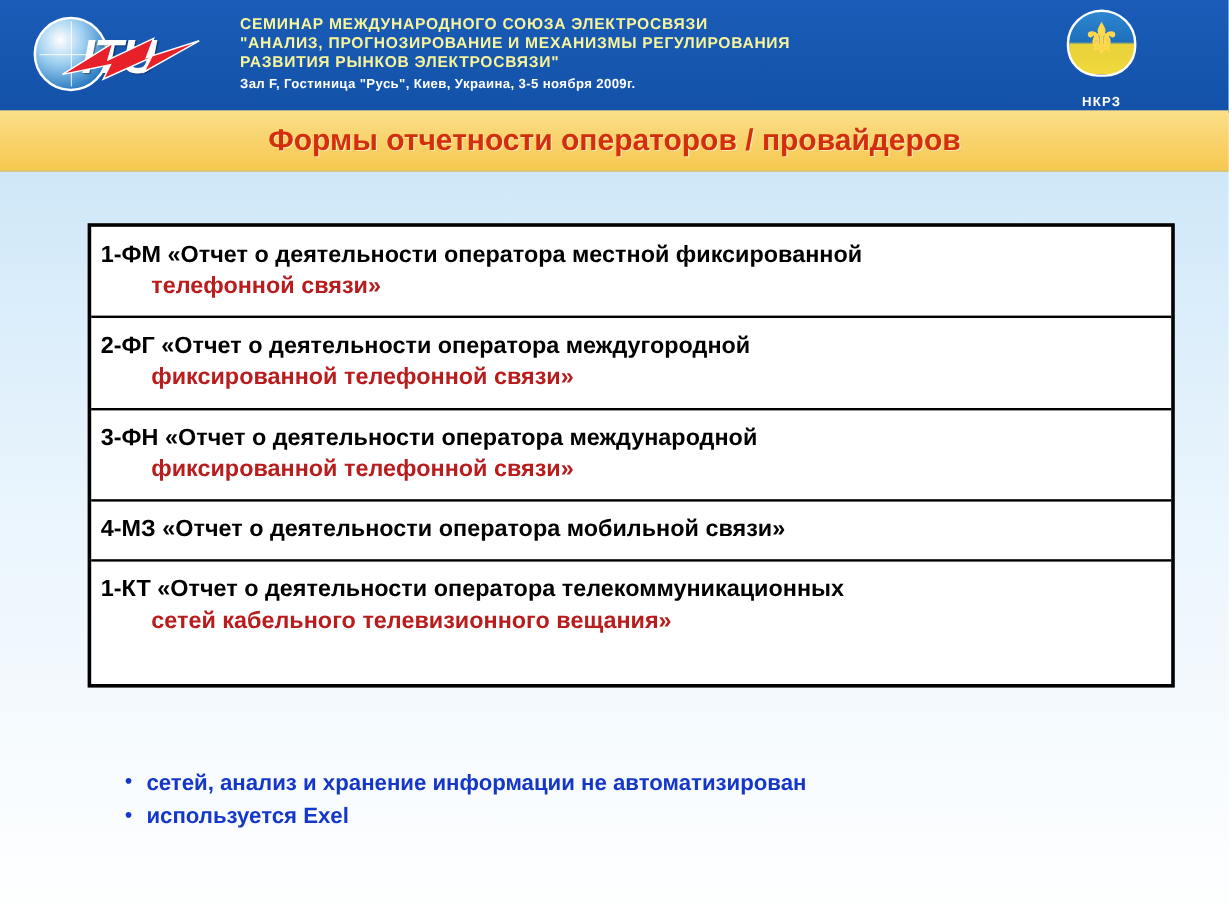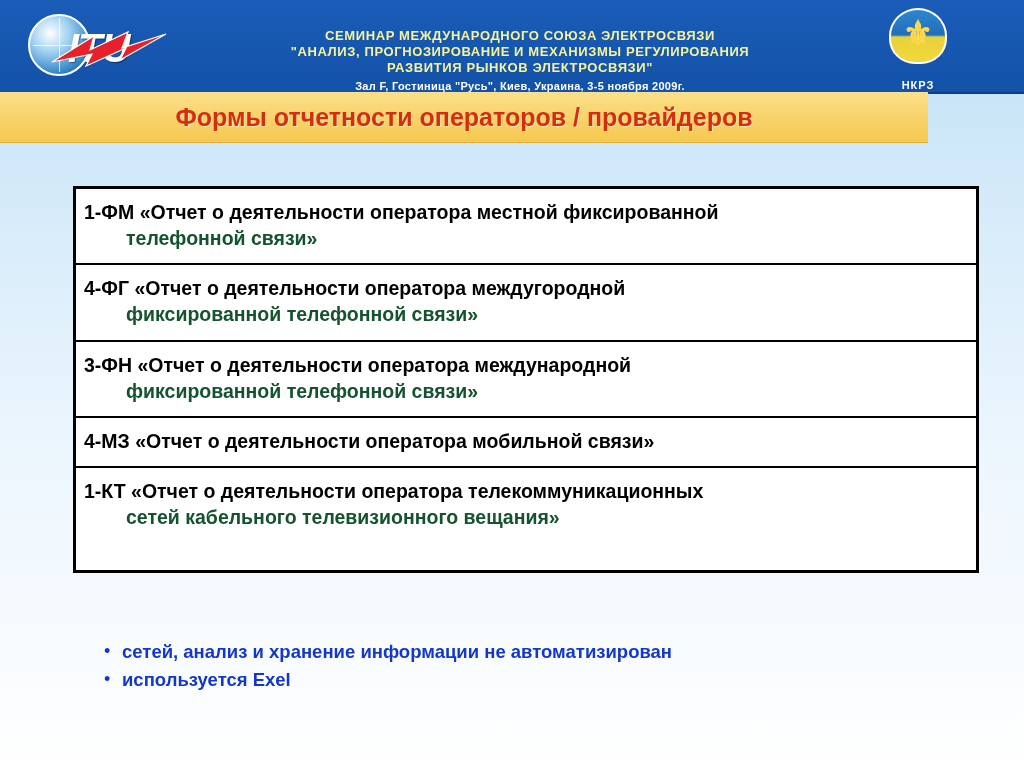--- a/index.html
+++ b/index.html
@@ -81,23 +81,22 @@
   .itu-logo .bolt {
     position: absolute;
     left: 28px;
     top: 18px;
     width: 118px;
     height: 44px;
   }
   .header-title {
     position: absolute;
     left: 200px;
-    top: 28px;
+    top: 12px;
     width: 640px;
-    text-align: center;
     color: #f3f7a0;
     line-height: 1.22;
   }
   .header-title .l1 {
     font-size: 13px;
     font-weight: bold;
     letter-spacing: 0.6px;
     color: #f7f59b;
   }
   .header-title .l2 {
@@ -153,21 +152,21 @@
     font-size: 11px;
     font-weight: bold;
     color: #ffffff;
     letter-spacing: 1px;
   }
   
   .title-bar {
     position: absolute;
     top: 92px;
     left: 0;
-    width: 928px;
+    width: 1024px;
     height: 50px;
     background: linear-gradient(180deg, #fbe08a 0%, #f8d169 55%, #f6c94f 100%);
     border-bottom: 1px solid #e0b23c;
     display: flex;
     align-items: center;
     justify-content: center;
   }
   .title-bar .slide-title {
     font-size: 25px;
     font-weight: bold;
@@ -197,21 +196,21 @@
   .report-row .line1 {
     font-size: 19.5px;
     font-weight: bold;
     color: #000000;
     line-height: 1.34;
     white-space: nowrap;
   }
   .report-row .line2 {
     font-size: 19.5px;
     font-weight: bold;
-    color: #14532d;
+    color: #b91c1c;
     line-height: 1.34;
     padding-left: 42px;
     white-space: nowrap;
   }
   
   .bullets {
     position: absolute;
     left: 104px;
     top: 640px;
     width: 860px;
@@ -272,21 +271,21 @@
   </div>
 
   <div class="report-table">
 
     <div class="report-row">
       <div class="line1">1-ФМ «Отчет о деятельности оператора местной фиксированной</div>
       <div class="line2">телефонной связи»</div>
     </div>
 
     <div class="report-row">
-      <div class="line1">4-ФГ «Отчет о деятельности оператора междугородной</div>
+      <div class="line1">2-ФГ «Отчет о деятельности оператора междугородной</div>
       <div class="line2">фиксированной телефонной связи»</div>
     </div>
 
     <div class="report-row">
       <div class="line1">3-ФН «Отчет о деятельности оператора международной</div>
       <div class="line2">фиксированной телефонной связи»</div>
     </div>
 
     <div class="report-row">
       <div class="line1">4-МЗ «Отчет о деятельности оператора мобильной связи»</div>

